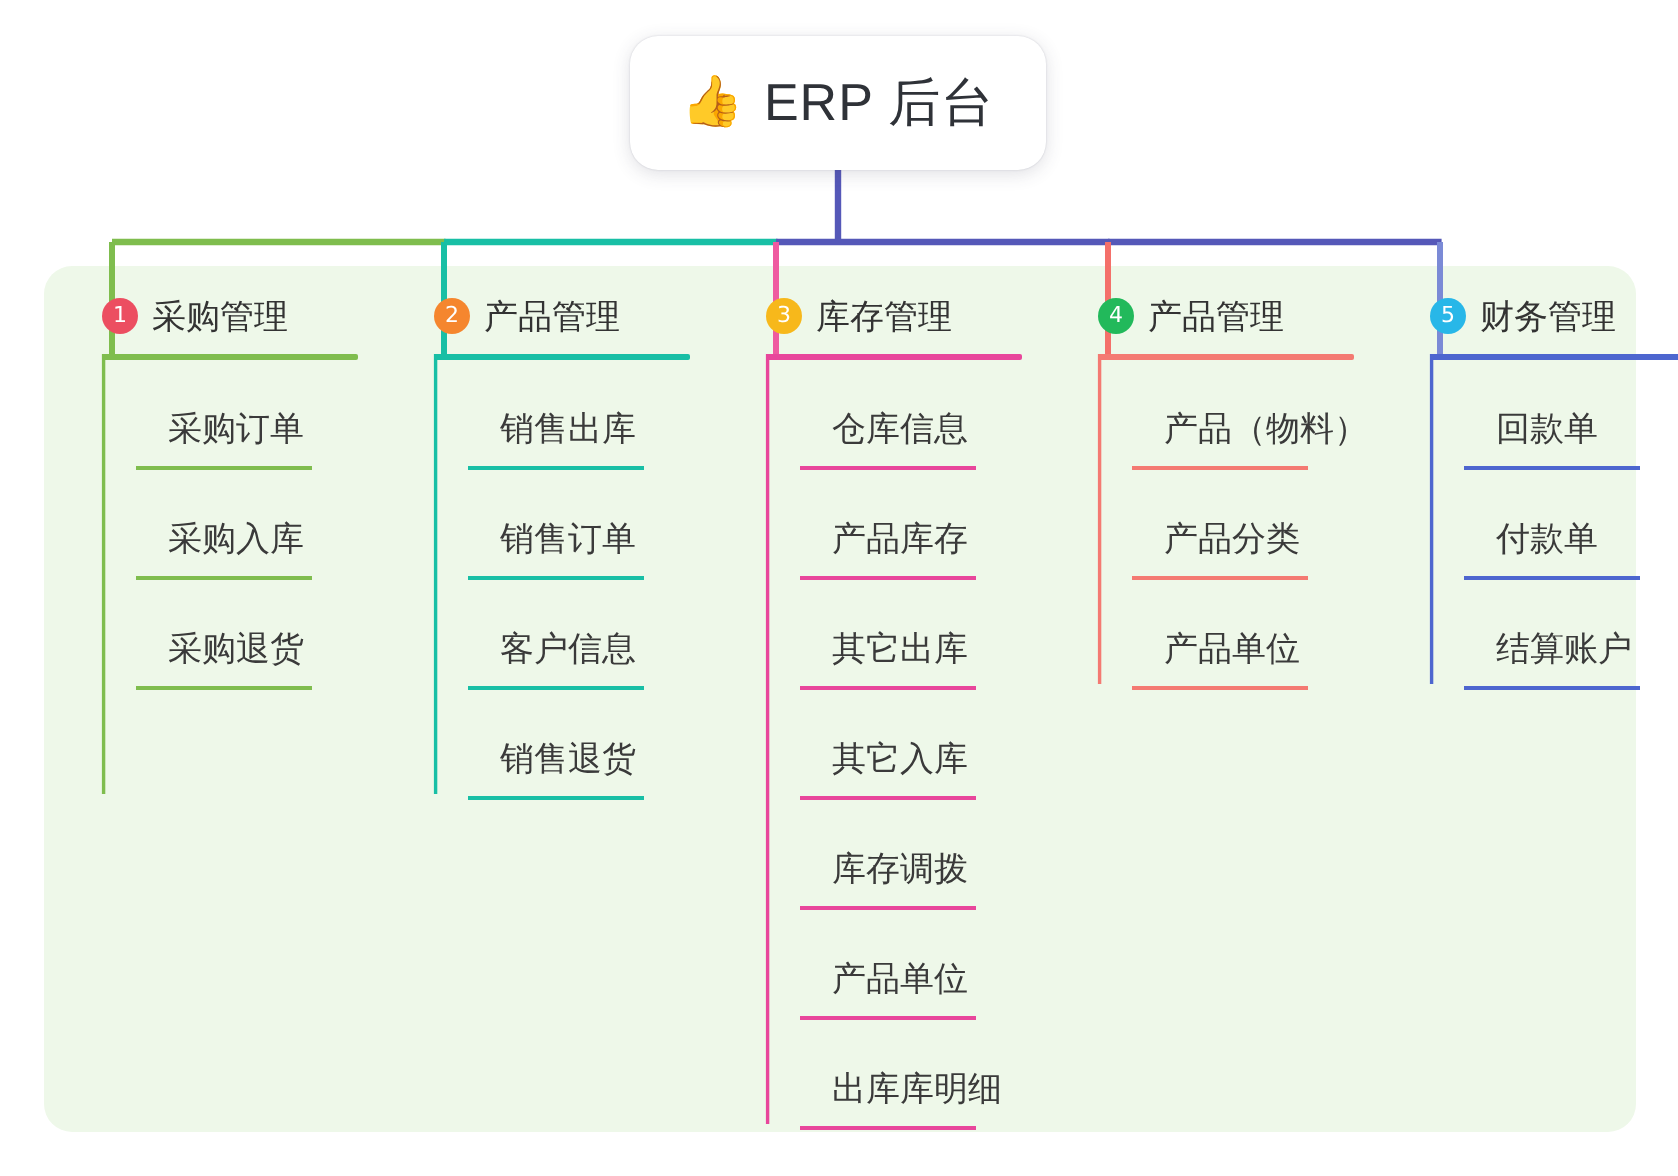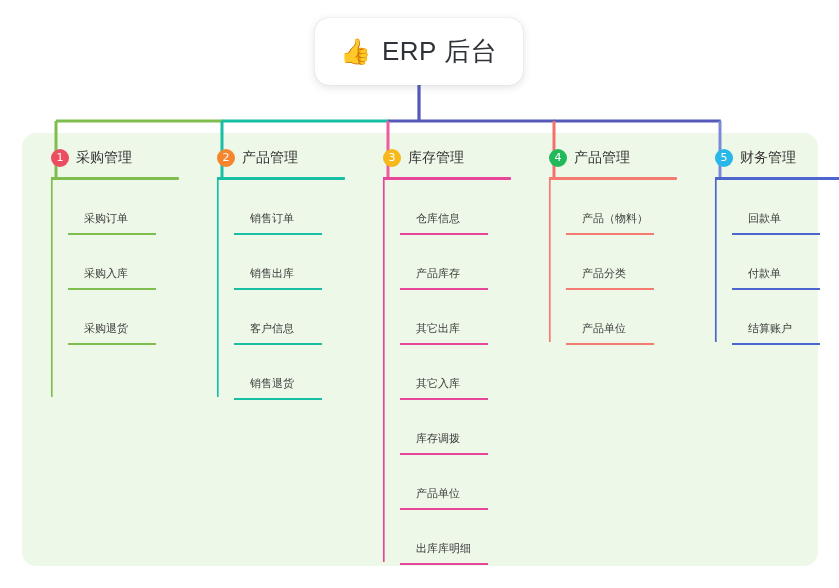--- a/index.html
+++ b/index.html
@@ -98,21 +98,21 @@
     height: 18px;
     border-radius: 50%;
     color: #ffffff;
     font-size: 11px;
     line-height: 18px;
     text-align: center;
     flex: 0 0 auto;
     font-family: "DejaVu Sans", sans-serif;
   }
   .col-title {
-    font-size: 14px;
+    font-size: 17px;
     color: #333333;
     white-space: nowrap;
     font-family: Liberation Mono, monospace;
   }
   .head-rule {
     height: 3px;
     margin-top: 5px;
     margin-left: 17px;
     width: 128px;
     border-radius: 1px;
@@ -124,21 +124,21 @@
     padding-left: 17px;
   }
   .item {
     position: relative;
     height: 55px;
   }
   .item-label {
     position: absolute;
     left: 33px;
     bottom: 9px;
-    font-size: 11px;
+    font-size: 17px;
     color: #3a3a3a;
     white-space: nowrap;
   }
   .item-rule {
     position: absolute;
     left: 17px;
     bottom: 0;
     width: 88px;
     height: 1.6px;
   }
@@ -196,28 +196,28 @@
         </div>
       </div>
       <div class="column" style="left: 200px;">
         <div class="col-head">
           <span class="badge" style="background: rgb(245, 134, 46);">2</span>
           <span class="col-title">产品管理</span>
         </div>
         <div class="head-rule" style="background: rgb(24, 191, 165);"></div>
         <div class="items">
           <div class="item">
+            <span class="item-label">销售出库</span>
+            <div class="item-rule" style="background: rgb(24, 191, 165);"></div>
+          </div>
+          <div class="item">
             <span class="item-label">销售订单</span>
             <div class="item-rule" style="background: rgb(24, 191, 165);"></div>
           </div>
           <div class="item">
-            <span class="item-label">销售出库</span>
-            <div class="item-rule" style="background: rgb(24, 191, 165);"></div>
-          </div>
-          <div class="item">
             <span class="item-label">客户信息</span>
             <div class="item-rule" style="background: rgb(24, 191, 165);"></div>
           </div>
           <div class="item">
             <span class="item-label">销售退货</span>
             <div class="item-rule" style="background: rgb(24, 191, 165);"></div>
           </div>
         </div>
       </div>
       <div class="column" style="left: 366px;">

